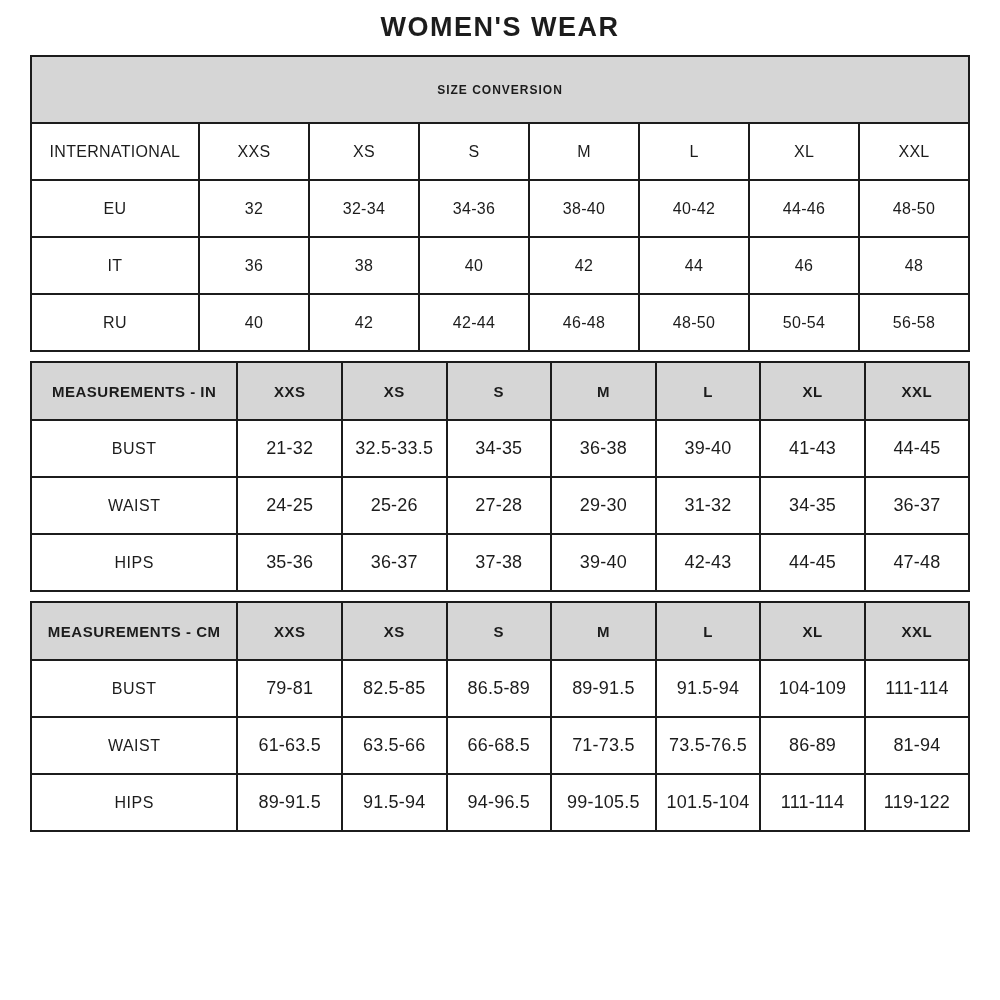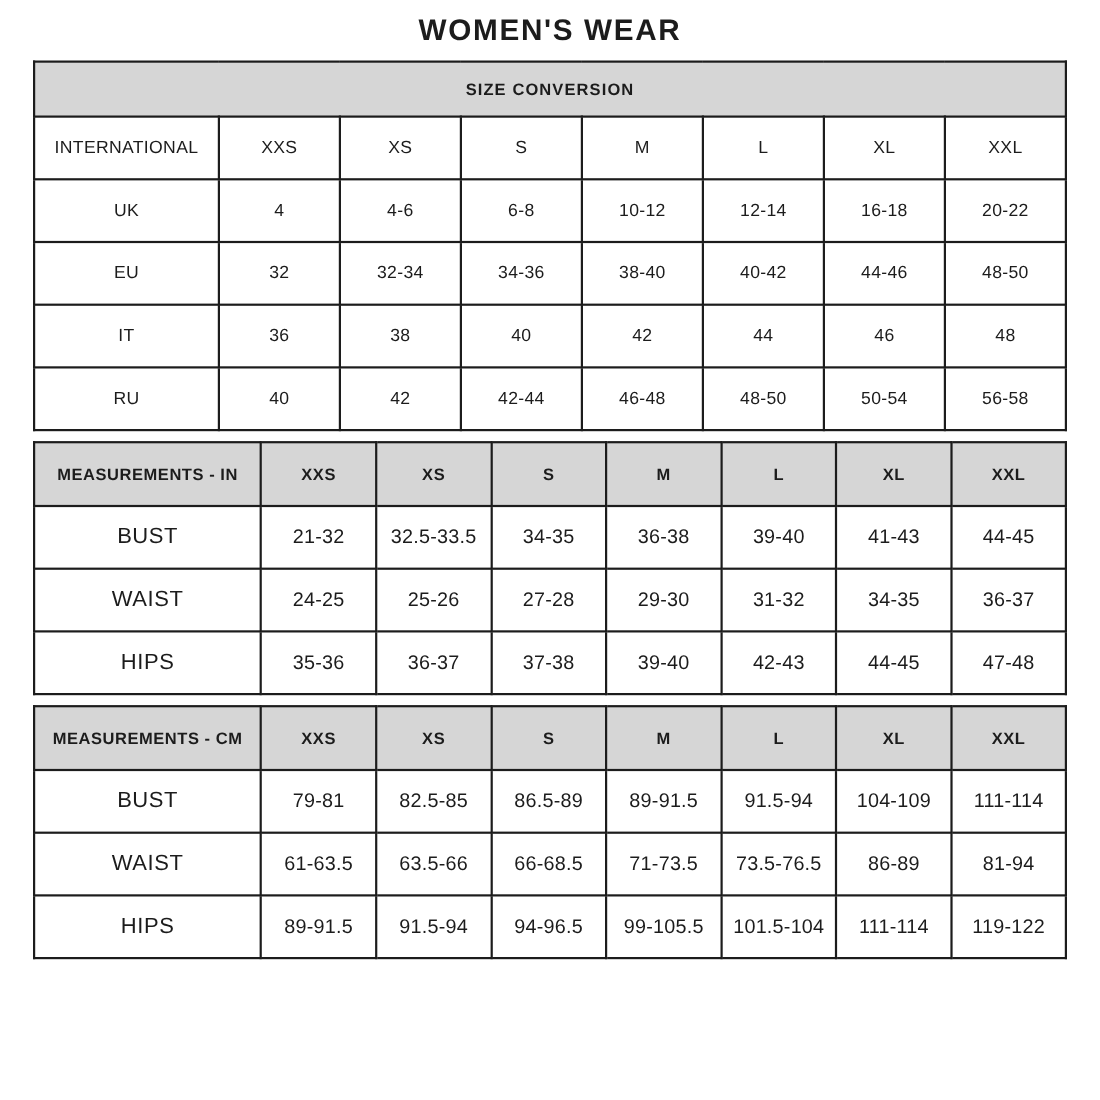--- a/index.html
+++ b/index.html
@@ -31,22 +31,22 @@
   }
   td,th{
     border:2px solid var(--border);
     text-align:center;
     vertical-align:middle;
     font-weight:normal;
   }
   
   #size-conversion th.merged-header{
     background:var(--header-bg);
-    height:50px;
-    font-size:15px;
+    height:67px;
+    font-size:12px;
     font-weight:bold;
     letter-spacing:1px;
     margin-left:36px;
   }
   #size-conversion td{
     height:57px;
     font-size:16px;
     letter-spacing:0.3px;
   }
   
@@ -56,21 +56,21 @@
     font-size:15px;
     font-weight:bold;
     letter-spacing:0.5px;
   }
   .measure-table td{
     height:57px;
     font-size:18px;
     letter-spacing:0.2px;
   }
   .measure-table td.row-label{
-    font-size:20px;
+    font-size:16px;
     letter-spacing:0.5px;
   }
 </style>
 </head>
 <body>
 
 <h1 class="page-title">WOMEN'S WEAR</h1>
 
 <table id="size-conversion">
   <colgroup>
@@ -93,30 +93,20 @@
         <td>INTERNATIONAL</td>
         <td>XXS</td>
         <td>XS</td>
         <td>S</td>
         <td>M</td>
         <td>L</td>
         <td>XL</td>
         <td>XXL</td>
       </tr>
       <tr>
-        <td>UK</td>
-        <td>4</td>
-        <td>4-6</td>
-        <td>6-8</td>
-        <td>10-12</td>
-        <td>12-14</td>
-        <td>16-18</td>
-        <td>20-22</td>
-      </tr>
-      <tr>
         <td>EU</td>
         <td>32</td>
         <td>32-34</td>
         <td>34-36</td>
         <td>38-40</td>
         <td>40-42</td>
         <td>44-46</td>
         <td>48-50</td>
       </tr>
       <tr>

